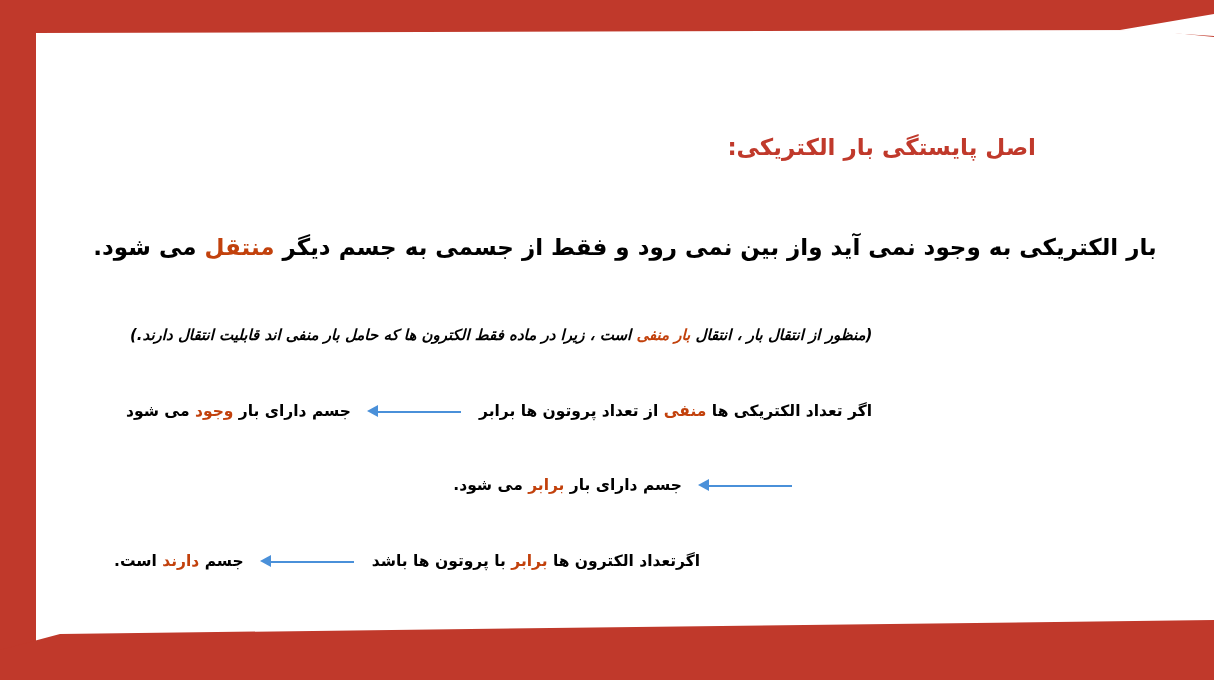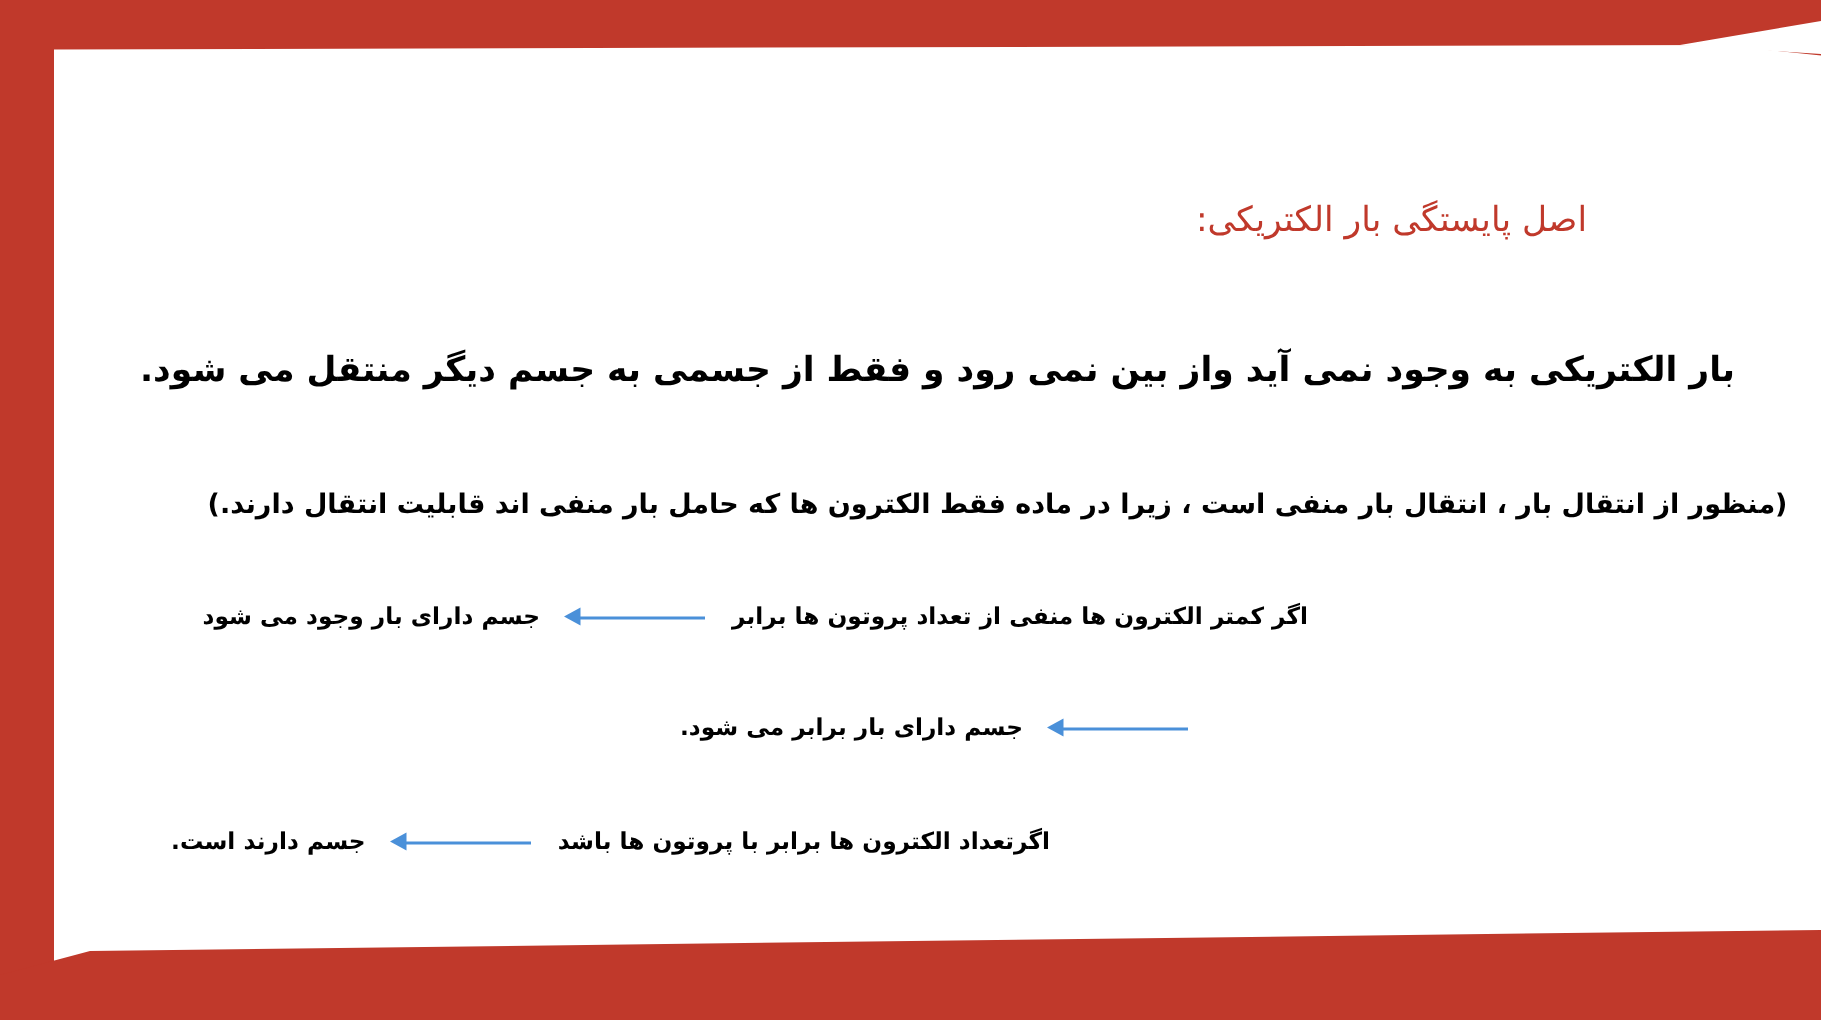--- a/index.html
+++ b/index.html
@@ -57,23 +57,23 @@
     top: 34px;
     width: 1160px;
     height: 600px;
     direction: rtl;
     text-align: right;
   }
 
   .title {
     position: absolute;
     top: 100px;
-    right: 142px;
+    right: 164px;
     font-size: 23px;
-    font-weight: normal;
+    font-weight: bold;
     color: #c0392b;
     white-space: nowrap;
     letter-spacing: 0;
   }
 
   .statement {
     position: absolute;
     top: 200px;
     right: 0;
     width: 1150px;
@@ -82,25 +82,26 @@
     color: #000000;
     white-space: nowrap;
     text-align: center;
   }
 
   .note {
     position: absolute;
     top: 292px;
     right: 0;
     width: 1070px;
-    font-size: 18px;
+    font-size: 15px;
     font-weight: bold;
     color: #000000;
-    text-align: center;
-    white-space: nowrap;
+    text-align: left;
+    white-space: nowrap;
+    font-style: italic;
   }
 
   .rule-row {
     position: absolute;
     right: 0;
     width: 1120px;
     font-size: 15.5px;
     font-weight: bold;
     color: #000000;
     white-space: nowrap;
@@ -138,21 +139,21 @@
     position: absolute;
     top: 1px;
     left: 0;
     width: 0;
     height: 0;
     border-top: 6px solid transparent;
     border-bottom: 6px solid transparent;
     border-right: 11px solid #4a90d9;
   }
 
-  .hl-red { color: #000000; }
+  .hl-red { color: #c2410c; }
 </style>
 </head>
 <body>
 
 <div class="slide">
 
   <div class="frame-red"></div>
   <div class="frame-inner"></div>
   <div class="frame-bottom-wedge"></div>
 
@@ -162,21 +163,21 @@
 
     <div class="statement">
       <span>بار الکتریکی به وجود نمی آید واز بین نمی رود و فقط از جسمی به جسم دیگر </span><span class="hl-red">منتقل</span><span> می شود.</span>
     </div>
 
     <div class="note">
       <span>(منظور از انتقال بار ، انتقال </span><span class="hl-red">بار منفی</span><span> است ، زیرا در ماده فقط الکترون ها که حامل بار منفی اند قابلیت انتقال دارند.)</span>
     </div>
 
     <div class="rule-row rule-1">
-      <span class="rule-right"><span>اگر کمتر الکترون ها </span><span class="hl-red">منفی</span><span> از تعداد پروتون ها برابر</span></span>
+      <span class="rule-right"><span>اگر تعداد الکتریکی ها </span><span class="hl-red">منفی</span><span> از تعداد پروتون ها برابر</span></span>
       <span class="arrow">
           <span class="head"></span>
           <span class="shaft"></span>
         </span>
       <span class="rule-left"><span>جسم دارای بار </span><span class="hl-red">وجود</span><span> می شود</span></span>
     </div>
 
     <div class="rule-row rule-2">
       <span class="arrow">
           <span class="head"></span>

